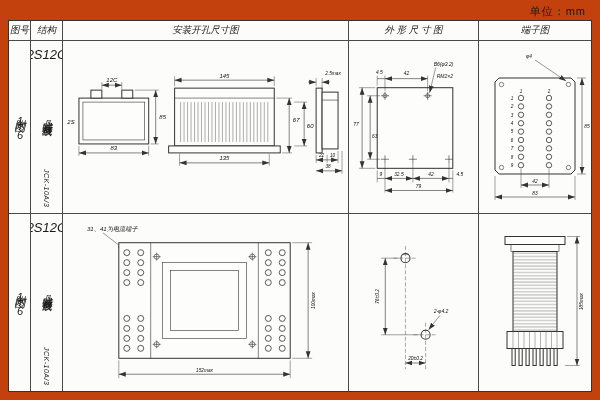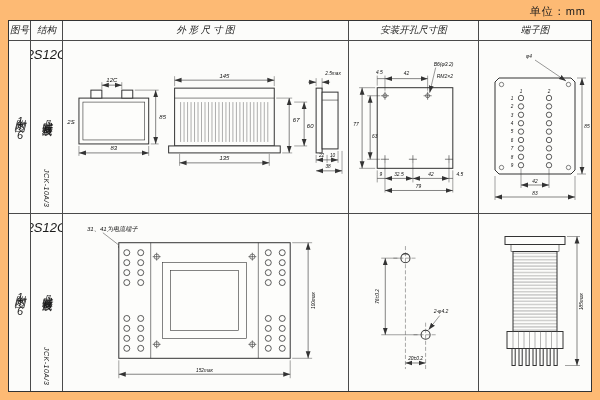--- a/index.html
+++ b/index.html
@@ -1,16 +1,16 @@
 <!DOCTYPE html>
 <html><head>
 <meta charset="utf-8">
 <style>
   html,body{margin:0;padding:0;}
-  .page{position:relative;width:600px;height:400px;background:#fdba74;
+  .page{position:relative;width:600px;height:400px;background:#c2410c;
         font-family:"Liberation Sans","DejaVu Sans",sans-serif;color:#1a1a1a;overflow:hidden;}
   .unit{position:absolute;top:4px;right:14px;font-size:11px;letter-spacing:1px;}
   .tbl{position:absolute;left:8px;top:20px;width:584px;height:372px;
        border:1.5px solid #333;background:#fcfcfa;box-sizing:border-box;
        display:grid;grid-template-columns:22px 32px 286px 130px 1fr;
        grid-template-rows:20px 173px 1fr;}
   .cell{border-right:1px solid #4a4a4a;border-bottom:1px solid #4a4a4a;
         overflow:hidden;display:flex;align-items:center;justify-content:center;box-sizing:border-box;font-style:italic;}
   .cell.lastcol{border-right:none;}
   .cell.botrow{border-bottom:none;}
@@ -43,22 +43,22 @@
 </head>
 <body>
 
 <div class="page">
   <div class="unit">单位：mm</div>
 
   <div class="tbl">
 
     <div class="cell hd">图号</div>
     <div class="cell hd">结构</div>
+    <div class="cell hd">安装开孔尺寸图</div>
     <div class="cell hd">外 形 尺 寸 图</div>
-    <div class="cell hd">安装开孔尺寸图</div>
     <div class="cell hd lastcol">端子图</div>
 
     <div class="cell figcell">
       <span class="vtext">附图16</span>
     </div>
     <div class="cell structcell">
       <span class="model">2S12C</span>
       <span class="desc">凸出式板后接线</span>
       <span class="code">JCK-10A/3</span>
     </div>

